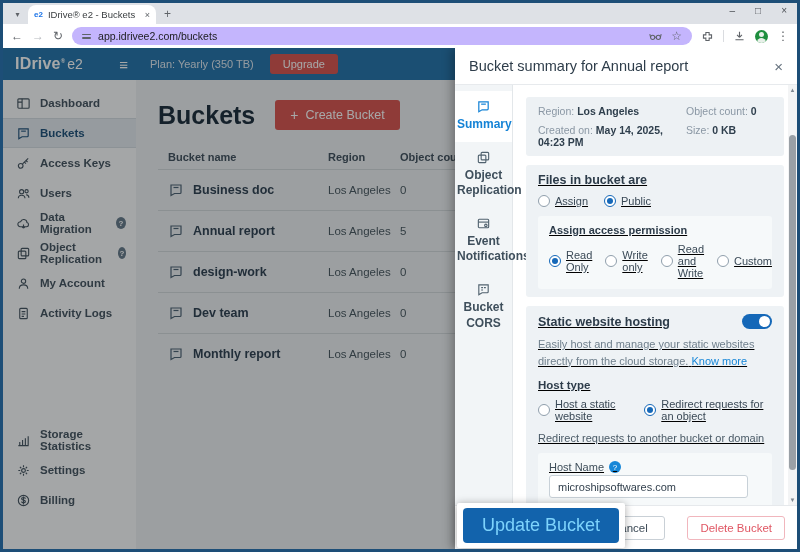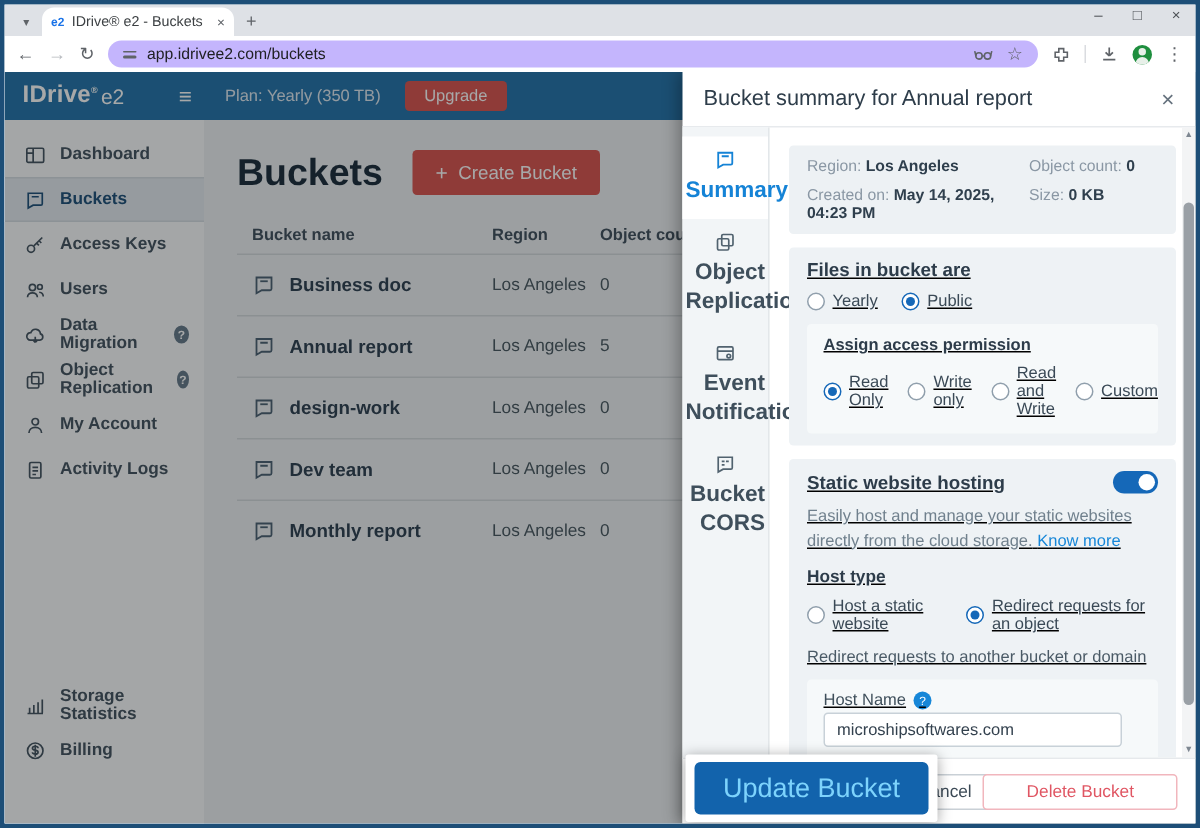--- a/index.html
+++ b/index.html
@@ -63,21 +63,21 @@
 
   .overlay { position:absolute; inset:0; background:rgba(15,18,20,0.37); z-index:5; }
 
   
   .drawer { position:absolute; top:0; right:0; bottom:0; width:342px; background:#fff; z-index:10; display:flex; flex-direction:column; box-shadow:-3px 0 10px rgba(0,0,0,.3); }
   .d-header { height:37px; flex:0 0 37px; display:flex; align-items:center; justify-content:space-between; padding:0 14px; border-bottom:1px solid #e7eaed; }
   .d-title { font-size:14.5px; color:#2e3d4a; }
   .d-close { font-size:15px; color:#66727e; cursor:pointer; }
   .d-body { flex:1; display:flex; min-height:0; position:relative; }
   .rail { width:58px; flex:0 0 58px; background:#f2f5f7; border-right:1px solid #e3e7ea; padding-top:6px; }
-  .rail-item { padding:8px 2px 9px; text-align:right; font-size:15px; font-weight:600; color:#3f4f5c; line-height:1.3; cursor:pointer; }
+  .rail-item { padding:8px 2px 9px; text-align:center; font-size:12px; font-weight:600; color:#3f4f5c; line-height:1.3; cursor:pointer; }
   .rail-item svg { display:block; margin:0 auto 3px; color:#51626f; }
   .rail-item.active { background:#fff; color:#1583d6; }
   .rail-item.active svg { color:#1583d6; }
   .content { flex:1; padding:12px 13px 0 13px; overflow:hidden; }
   .infobox { background:#edf1f4; border-radius:3px; padding:8px 12px; display:grid; grid-template-columns:1fr 86px; row-gap:7px; font-size:10.5px; }
   .lbl { color:#8a97a4; }
   .val { color:#2f3f4d; font-weight:bold; }
   .section { background:#eef2f5; border-radius:3px; padding:8px 12px; margin-top:9px;text-decoration:underline; }
   .sec-head { font-size:12.5px; font-weight:bold; color:#2d3c4a; }
   .head-row { display:flex; align-items:center; justify-content:space-between; }
@@ -94,21 +94,21 @@
   .sub-head { font-size:11.5px; font-weight:bold; color:#2d3c4a; margin-top:10px; }
   .host-row { display:flex; justify-content:space-between; margin-top:7px; }
   .redirect-label { font-size:11px; color:#4a5a66; margin-top:10px; }
   .field-label-row { display:flex; align-items:center; gap:5px; font-size:11px; color:#3e4e5a; }
   .q-badge { width:12px; height:12px; border-radius:50%; background:#1787d8; color:#fff; font-size:8px; display:flex; align-items:center; justify-content:center; }
   .text-input { margin-top:2px; width:94%; height:23px; border:1px solid #c8d1d8; border-radius:3px; padding:0 8px; font-size:11px; color:#33414e; background:#fff; font-family:inherit; }
   .toggle { width:30px; height:15px; border-radius:8px; background:#1568b8; position:relative; cursor:pointer; flex:0 0 auto; }
   .toggle:after { content:""; position:absolute; width:11px; height:11px; border-radius:50%; background:#fff; right:2px; top:2px; }
   .d-footer { height:44px; flex:0 0 44px; border-top:1px solid #e6e9ec; background:#fff; position:relative; }
   .cancel-btn { position:absolute; left:140px; top:10px; background:#fff; border:1px solid #c9d0d6; border-radius:3px; padding:5px 16px; font-size:11.5px; color:#3c4a56; cursor:pointer; font-family:inherit; }
-  .delete-btn { position:absolute; right:12px; top:10px; background:#fff; border:1px solid #f1b6bd; border-radius:3px; padding:5px 28px; font-size:11.5px; color:#e05663; cursor:pointer; font-family:inherit; }
+  .delete-btn { position:absolute; right:12px; top:10px; background:#fff; border:1px solid #f1b6bd; border-radius:3px; padding:5px 12px; font-size:11.5px; color:#e05663; cursor:pointer; font-family:inherit; }
   .callout { position:absolute; left:2px; bottom:1px; z-index:20; background:#fff; padding:5px 6px; box-shadow:0 1px 9px rgba(0,0,0,.35); border-radius:2px; }
   .update-btn { background:#1263ac; color:#7dd3fc; border:none; font-size:18px; font-weight:normal; padding:7px 19px; border-radius:4px; cursor:pointer; font-family:inherit; }
   .scrollbar { position:absolute; right:0; top:0; bottom:0; width:9px; background:#f3f4f5; }
   .scroll-arrow { position:absolute; left:0; width:9px; text-align:center; font-size:6px; color:#7e8791; }
   .scroll-thumb { position:absolute; left:1px; top:50px; width:7px; height:335px; background:#9aa0a6; border-radius:4px; }
 </style>
 </head>
 <body>
 
 <div class="screen">
@@ -238,20 +238,27 @@
       </div>
       <div class="side-bottom">
         <div class="side-item">
           <svg width="15" height="15" viewBox="0 0 16 16" fill="none" stroke="currentColor" stroke-width="1.2">
               <path d="M2.5 13.5h11M4 13V9.5M7 13V7.5M10 13V5.5M13 13V3.5"></path>
             </svg>
           <span>Storage Statistics</span>
         </div>
         <div class="side-item">
           <svg width="15" height="15" viewBox="0 0 16 16" fill="none" stroke="currentColor" stroke-width="1.2">
+              <circle cx="8" cy="8" r="2"></circle>
+              <path d="M8 2.5v2M8 11.5v2M2.5 8h2M11.5 8h2M4.2 4.2l1.4 1.4M10.4 10.4l1.4 1.4M11.8 4.2l-1.4 1.4M5.6 10.4l-1.4 1.4"></path>
+            </svg>
+          <span>Settings</span>
+        </div>
+        <div class="side-item">
+          <svg width="15" height="15" viewBox="0 0 16 16" fill="none" stroke="currentColor" stroke-width="1.2">
               <circle cx="8" cy="8" r="5.5"></circle>
               <path d="M10 6.2c0-.9-.9-1.4-2-1.4s-2 .5-2 1.4.9 1.2 2 1.4 2 .5 2 1.4-.9 1.4-2 1.4-2-.5-2-1.4M8 3.8v8.4"></path>
             </svg>
           <span>Billing</span>
         </div>
       </div>
     </div>
 
     <div class="main">
       <div class="page-title-row">
@@ -371,21 +378,21 @@
             <span><span class="lbl">Object count:</span> <span class="val">0</span></span>
             <span><span class="lbl">Created on:</span> <span class="val">May 14, 2025, 04:23 PM</span></span>
             <span><span class="lbl">Size:</span> <span class="val">0 KB</span></span>
           </div>
 
           <div class="section">
             <div class="sec-head">Files in bucket are</div>
             <div class="radio-row">
               <span class="radio-opt">
                   <span class="radio"></span>
-                  <span>Yearly</span>
+                  <span>Assign</span>
                 </span>
               <span class="radio-opt">
                   <span class="radio sel"></span>
                   <span>Public</span>
                 </span>
             </div>
             <div class="inner">
               <div class="inner-head">Assign access permission</div>
               <div class="radio-row">
                 <span class="radio-opt">

